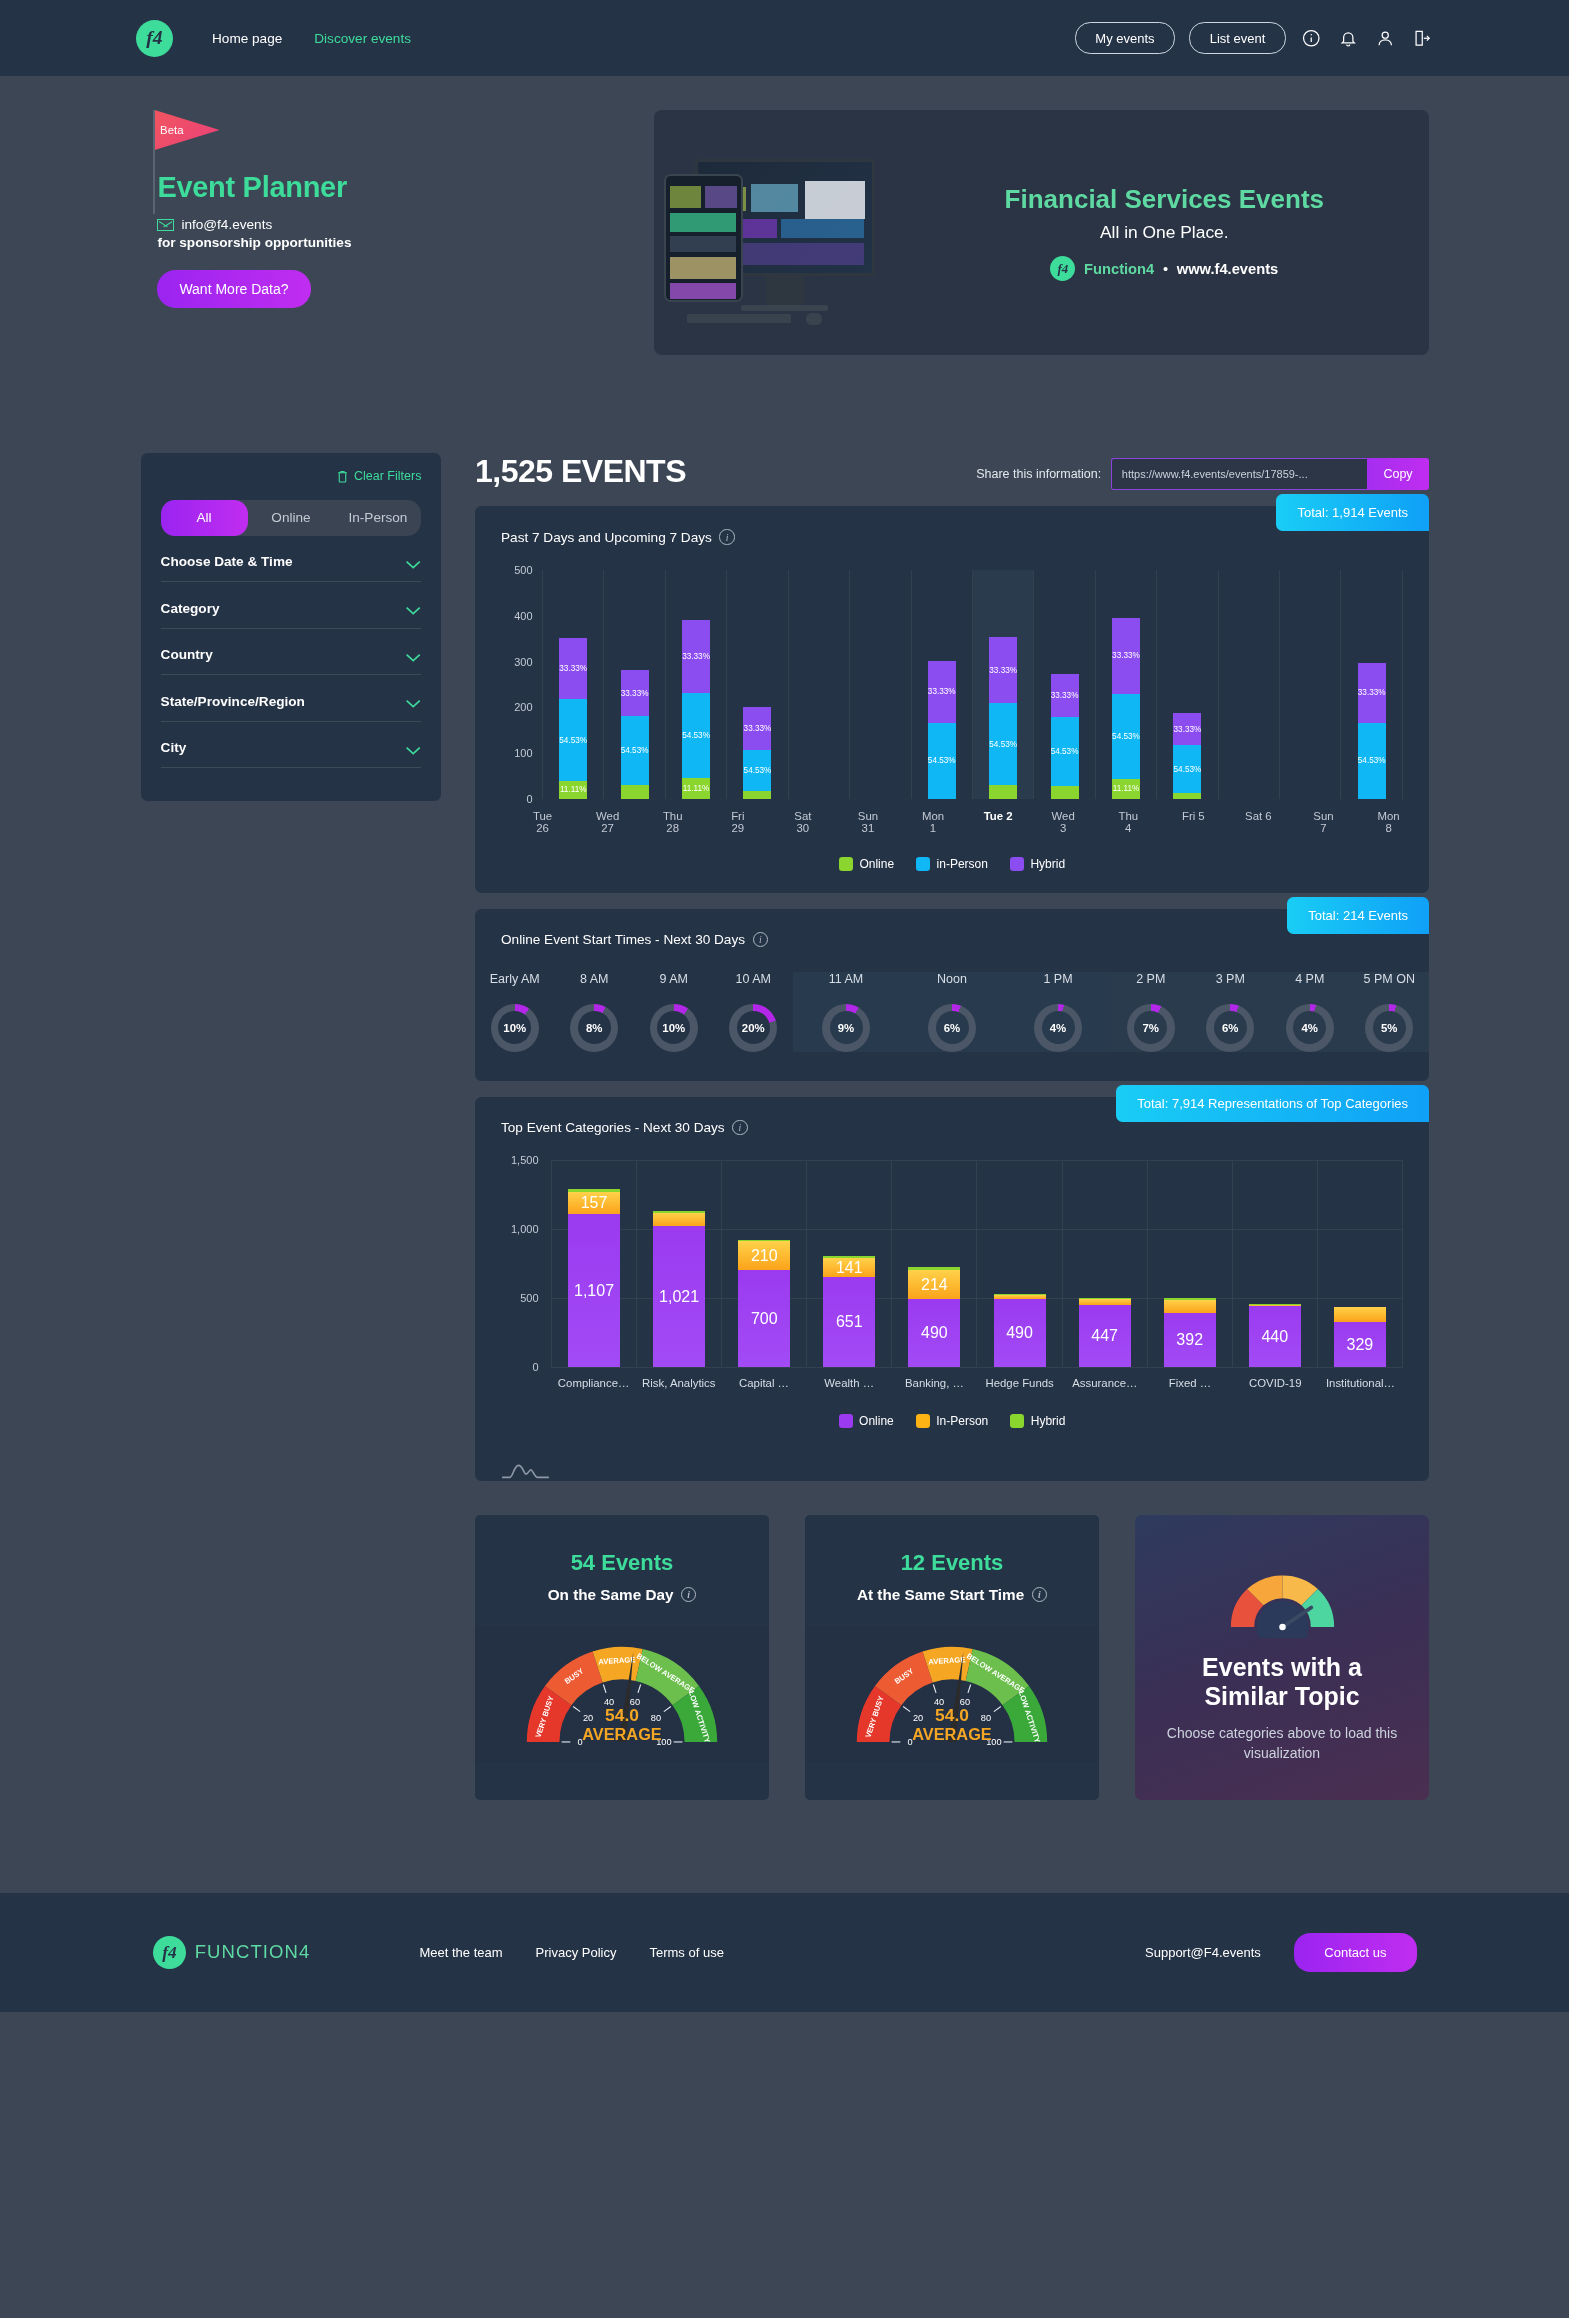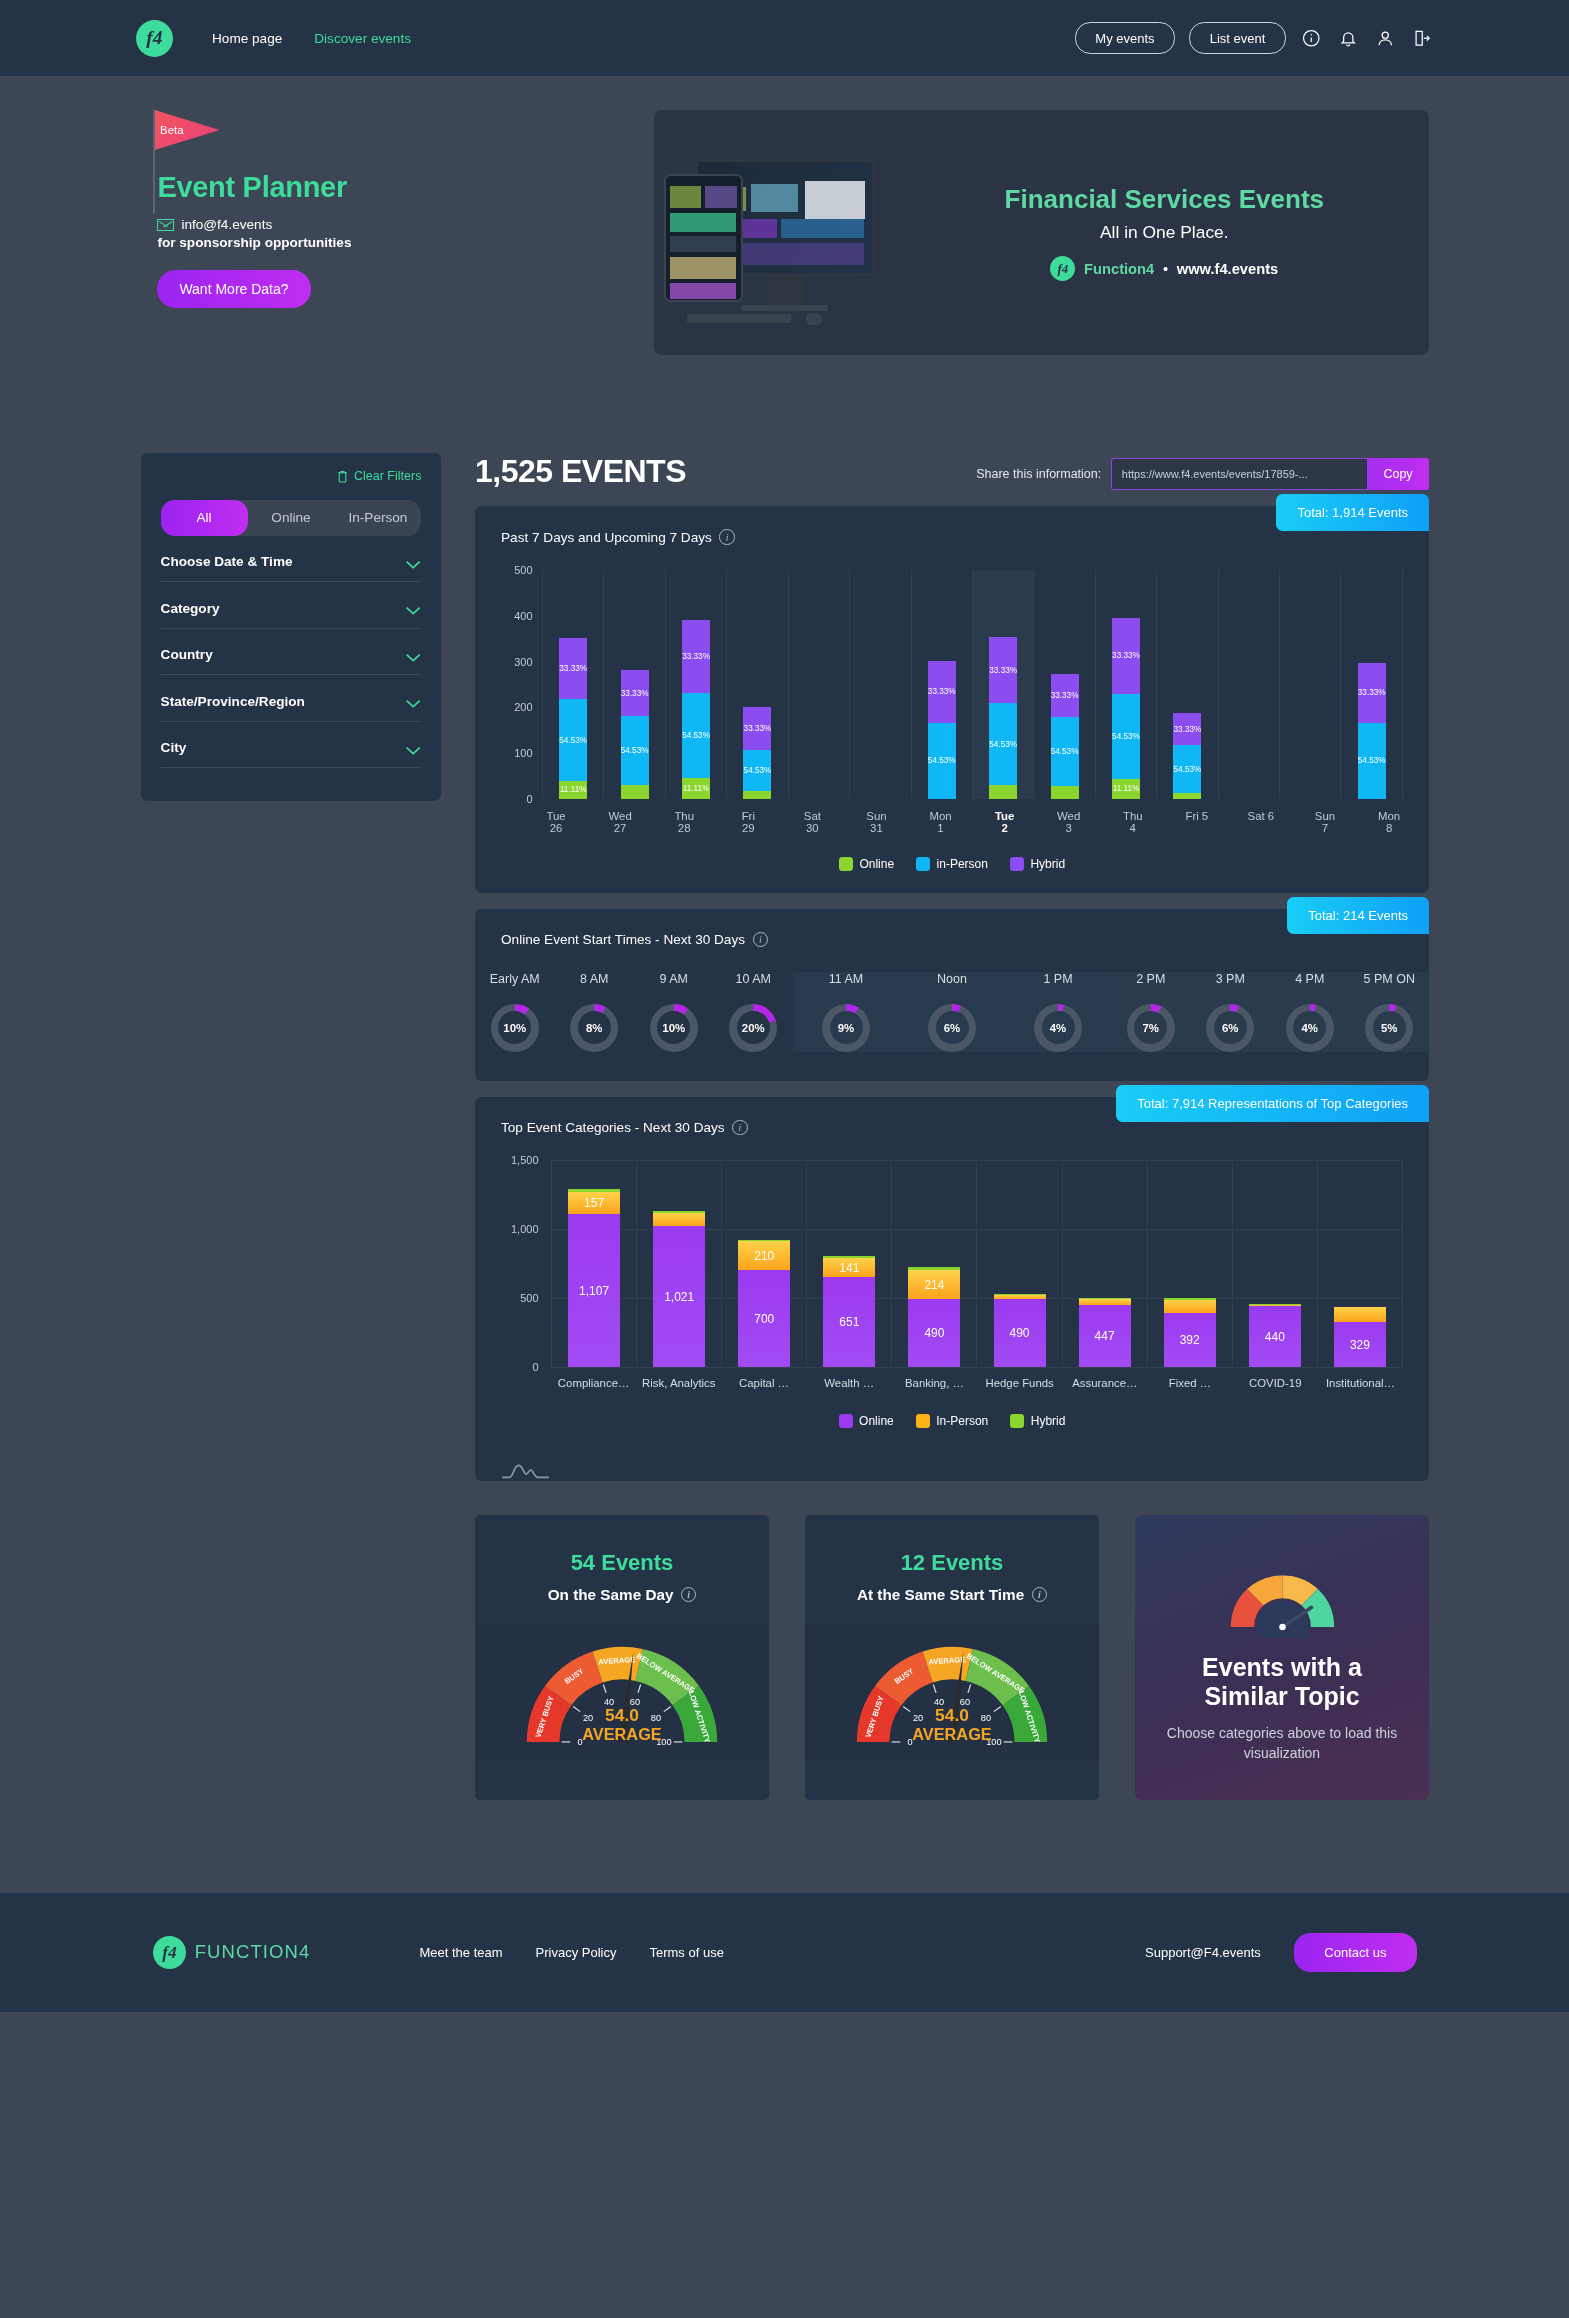--- a/index.html
+++ b/index.html
@@ -87,21 +87,21 @@
   
   .bc{position:relative;height:273px;margin:25px 26px 0 26px;}
   .bc-y{position:absolute;left:0;top:0;width:36px;height:229px;}
   .bc-y div{position:absolute;right:4.4px;font-size:11px;color:#c3cad4;transform:translateY(-50%);}
   .bc-plot{position:absolute;left:41px;right:0;top:0;height:229px;display:flex;}
   .bc-col{flex:1;position:relative;border-left:0.5px solid #34404f;display:flex;align-items:flex-end;justify-content:center;}
   .bc-col:last-child{border-right:0.5px solid #34404f;}
   .bc-col.hl{background:#2b3b4e;}
   .bar{width:28px;display:flex;flex-direction:column;justify-content:flex-end;}
   .seg-l{display:flex;align-items:center;justify-content:center;font-size:8.2px;color:#fff;}
-  .bc-x{position:absolute;left:41px;right:0;top:240px;display:flex;gap:36px;}
+  .bc-x{position:absolute;left:27px;right:0;top:240px;display:flex;gap:36px;}
   .bc-x div{flex:1;text-align:center;font-size:11.4px;color:#c3cad4;}
   .bc-x div.bold{color:#fff;font-weight:bold;}
   .legend{display:flex;justify-content:center;gap:22px;padding:14px 0 22px;}
   .lg{display:flex;align-items:center;gap:6.5px;font-size:12px;color:#fff;}
   .lg i{width:14px;height:14px;border-radius:3.3px;display:block;}
 
   
   .donuts{display:flex;margin-top:25px;padding:0 0 29px;}
   .dslot{flex:1;display:flex;flex-direction:column;align-items:center;}
   .dgrp{display:flex;flex:1;}
@@ -116,21 +116,21 @@
   
   .cc{position:relative;height:240px;margin:25px 26px 0 26px;}
   .cc-y{position:absolute;left:0;top:0;width:43px;height:207px;}
   .cc-y div{position:absolute;right:5.5px;font-size:11px;color:#c3cad4;transform:translateY(-50%);}
   .cc-plot{position:absolute;left:50px;right:0;top:0;height:207px;display:flex;}
   .cc-col{flex:1;position:relative;border-left:0.5px solid #34404f;display:flex;align-items:flex-end;justify-content:center;}
   .cc-col:last-child{border-right:0.5px solid #34404f;}
   .cc-grid{position:absolute;left:50px;right:0;top:0;height:207px;pointer-events:none;}
   .cc-grid div{position:absolute;left:0;right:0;height:0.5px;background:#34404f;}
   .cbar{width:52px;display:flex;flex-direction:column;justify-content:flex-end;}
-  .cseg{display:flex;align-items:center;justify-content:center;font-size:12px;color:#fff;}
+  .cseg{display:flex;align-items:center;justify-content:center;font-size:16px;color:#fff;}
   .cc-x{position:absolute;left:50px;right:0;top:217px;display:flex;}
   .cc-x div{flex:1;text-align:center;font-size:11.4px;color:#d8dee6;}
   .wave{margin:11px 0 0 26px;width:49px;height:19.6px;}
   .wave svg{width:49px;height:19.6px;stroke:#8e98a6;fill:none;stroke-width:3;}
 
   
   .gauges{display:flex;gap:36px;margin-top:34px;}
   .gcard{flex:1;background:#253347;border-radius:5px;padding:35px 0 38px;text-align:center;}
   .g-num{font-size:22px;font-weight:bold;color:#3ddc9b;}
   .g-sub{font-size:15.3px;font-weight:bold;margin-top:9.8px;display:flex;align-items:center;justify-content:center;gap:7.6px;}

